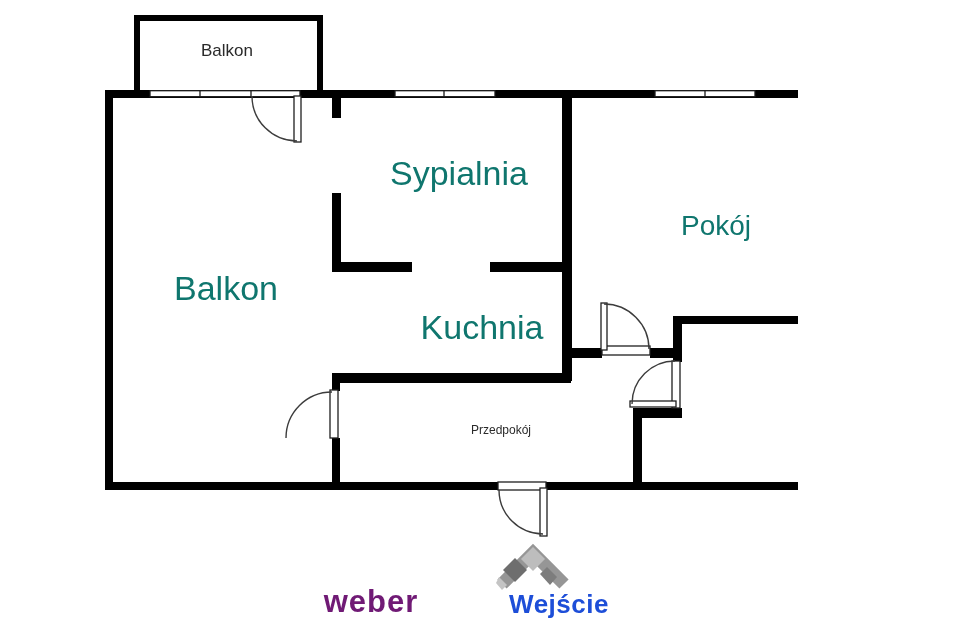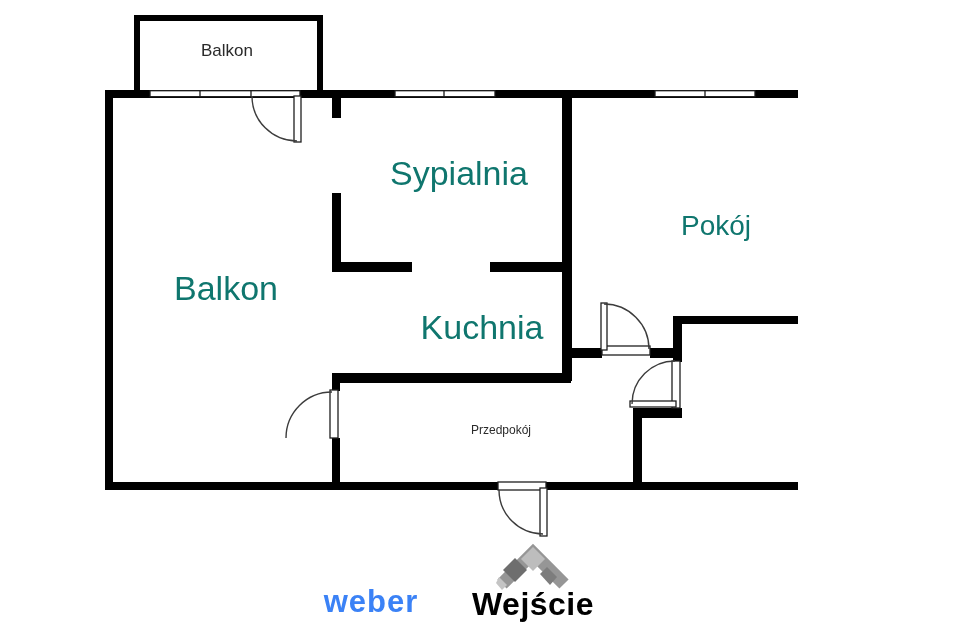--- a/index.html
+++ b/index.html
@@ -78,15 +78,15 @@
       <polygon points="499,577 507,585 502,590 496,583" fill="#c4c4c4"></polygon>
     </svg>
 
   <div class="lbl small" style="left: 227px; top: 50px; font-size: 17px;">Balkon</div>
   <div class="lbl" style="left: 459px; top: 173px; font-size: 34px;">Sypialnia</div>
   <div class="lbl" style="left: 716px; top: 226px; font-size: 28px;">Pokój</div>
   <div class="lbl" style="left: 226px; top: 288px; font-size: 34px;">Balkon</div>
   <div class="lbl" style="left: 458px; top: 327px; font-size: 34px; margin-left: 24px;">Kuchnia</div>
   <div class="lbl small" style="left: 501px; top: 430px; font-size: 12px;">Przedpokój</div>
 
-  <div class="lbl watermark" style="left: 371px; top: 601px; font-size: 31px; color: #3b82f6;">weber</div>
-  <div class="lbl entrance" style="left: 533px; top: 604px; font-size: 32px; color: #000000;">Wejście</div>
+  <div class="lbl watermark" style="left: 371px; top: 601px; font-size: 31px; color: #701a75;">weber</div>
+  <div class="lbl entrance" style="left: 559px; top: 604px; font-size: 26px; color: #1d4ed8;">Wejście</div>
 </div>
 
 </body></html>

